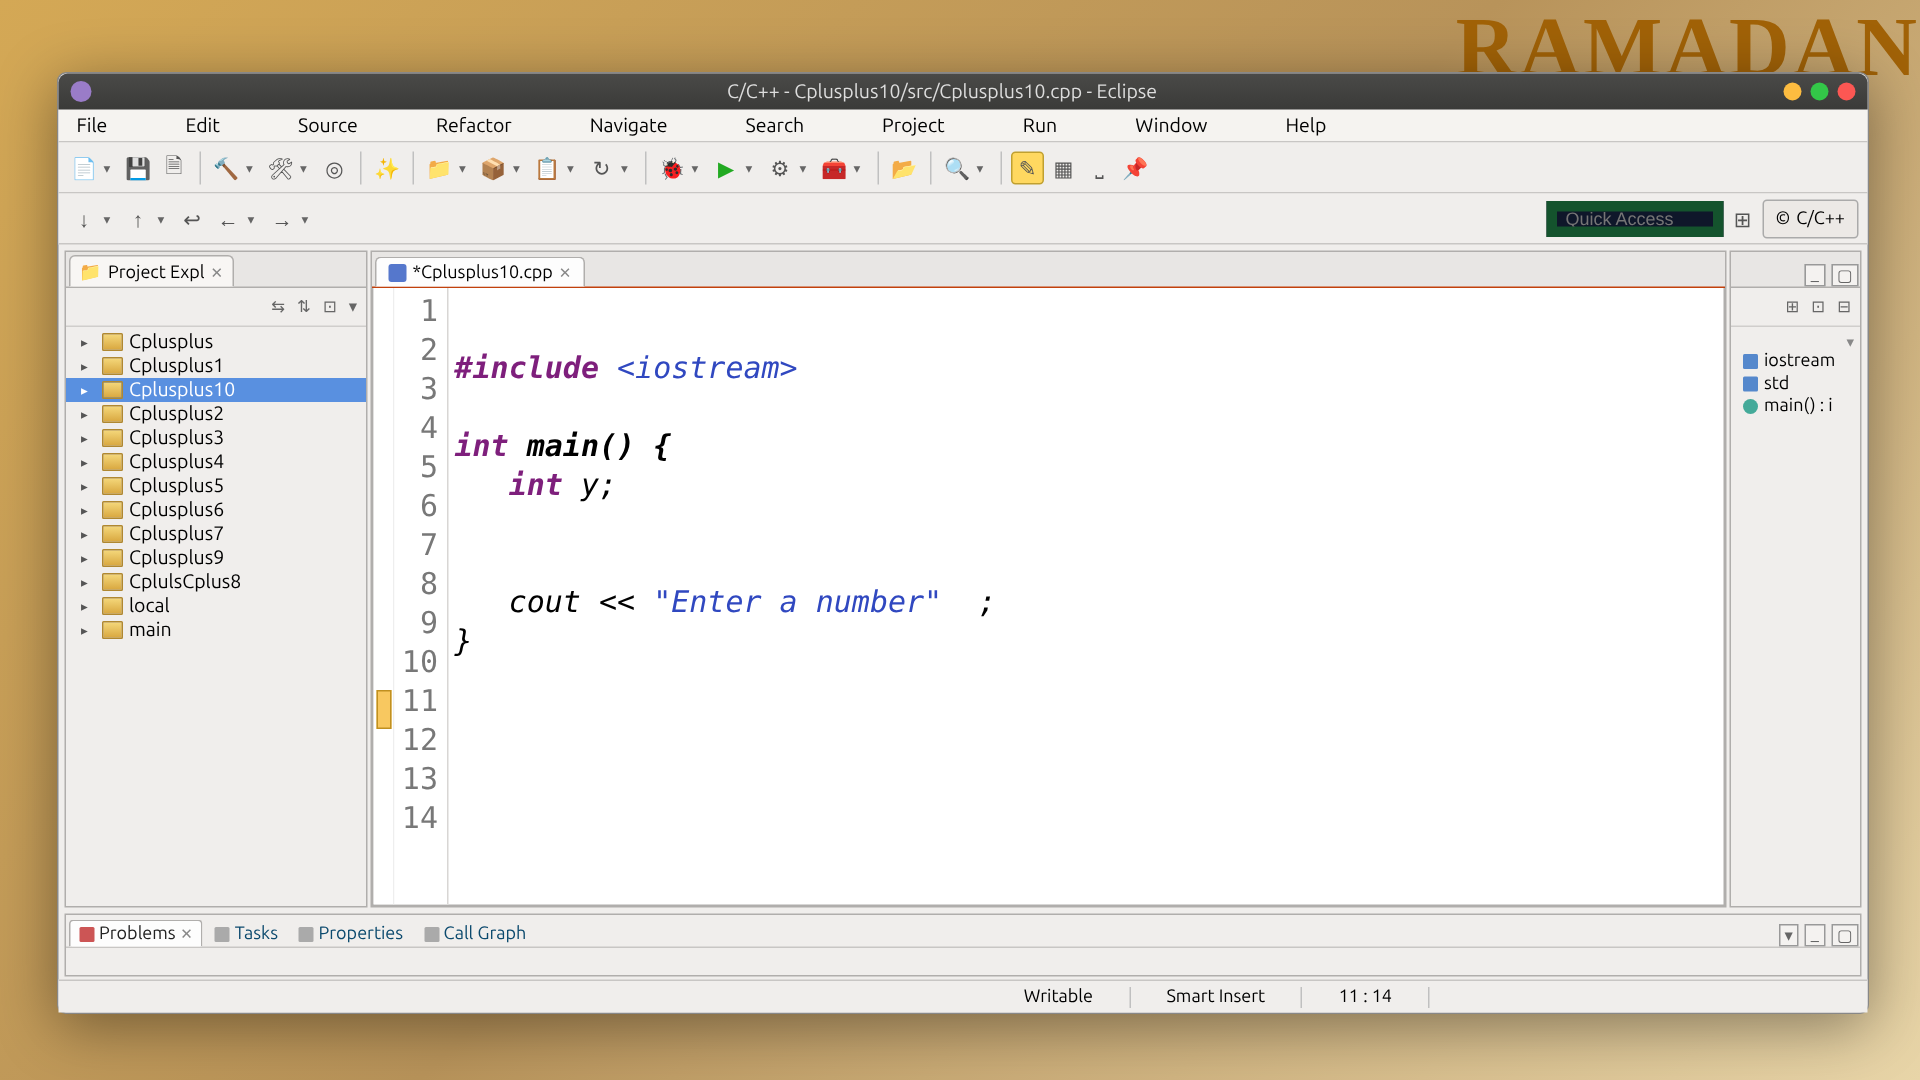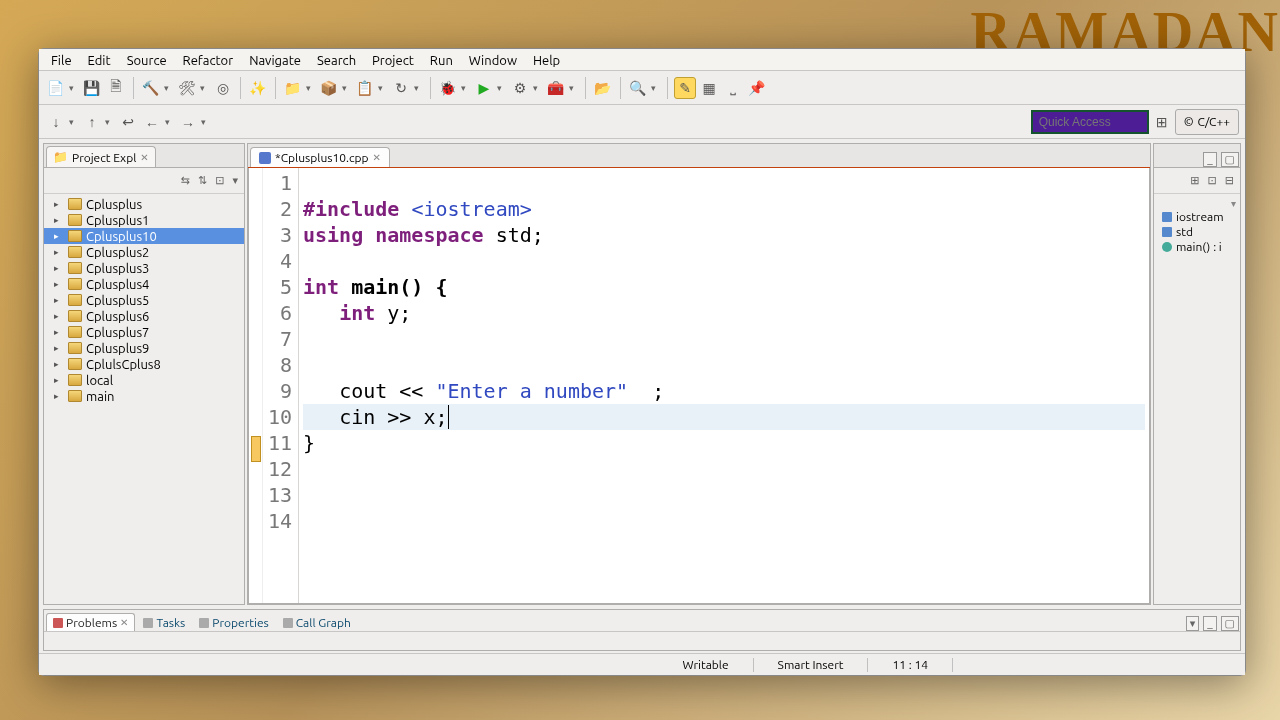--- a/index.html
+++ b/index.html
@@ -52,20 +52,21 @@
 .wb-close { background: #fc5753; }
 .app-icon { width: 14px; height: 14px; background: #9a7cc8; border-radius: 50%; margin-right: 6px; }
 .menubar {
   height: 22px;
   background: #f5f3f0;
   border-bottom: 1px solid #c8c6c4;
   display: flex;
   align-items: center;
   padding: 0 4px;
   font-size: 13px;
+  gap: 36px;
 }
 .menubar span { padding: 2px 8px; cursor: default; }
 .toolbar {
   height: 34px;
   background: #f0eeec;
   border-bottom: 1px solid #c8c6c4;
   display: flex;
   align-items: center;
   padding: 0 6px;
   gap: 2px;
@@ -85,22 +86,22 @@
   background: #f0eeec;
   border-bottom: 1px solid #c8c6c4;
   display: flex;
   align-items: center;
   padding: 0 6px;
   gap: 2px;
 }
 .spacer { flex: 1; }
 .quick-access {
   width: 118px; height: 24px;
-  border: 2px solid #14532d;
-  background: #4c1d95;
+  border: 7px solid #14532d;
+  background: #0f172a;
   font-size: 12px;
   padding: 2px 6px;
   color: #888;
 }
 .persp-btn {
   height: 26px;
   border: 1px solid #aaa;
   background: #ece9e6;
   padding: 2px 8px;
   font-size: 12px;
@@ -210,21 +211,21 @@
   text-align: right;
   padding: 2px 6px 2px 2px;
   color: #787878;
   user-select: none;
   width: 36px;
 }
 .gutter div { height: 26px; line-height: 26px; }
 .marker-col { width: 14px; background: #fff; border-right: 1px solid #eee; }
 .marker-col div { height: 26px; }
 .marker { width: 10px; height: 10px; background: #f8c860; border: 1px solid #c09020; margin: 8px auto 0; }
-.code-lines { flex: 1; padding: 2px 4px; }
+.code-lines { flex: 1; padding: 14px 4px; font-style: italic; }
 .code-lines .ln { height: 26px; line-height: 26px; white-space: pre; }
 .ln.hl { background: #e8f0f8; }
 .kw { color: #7e1f7c; font-weight: bold; }
 .inc { color: #7e1f7c; font-weight: bold; }
 .hdr { color: #3048c0; }
 .str { color: #3048c0; }
 .fn { font-weight: bold; }
 .cursor-caret { border-right: 1px solid #000; }
 .right-panel { width: 88px; }
 .outline-area { flex: 1; font-size: 12px; padding: 4px; }
@@ -276,20 +277,29 @@
 .statusbar .sb-sep { width: 1px; height: 14px; background: #c0c0c0; }
 .top-ctrl { position: absolute; right: 6px; display: flex; gap: 4px; font-size: 11px; color: #666; }
 .top-ctrl span { border: 1px solid #999; padding: 0 3px; background: #f4f2f0; }
 </style>
 </head>
 <body>
 
 <div class="bg-decor">RAMADAN</div>
 
 <div class="window">
+  <div class="titlebar">
+    <span class="app-icon"></span>
+    <span class="title">C/C++ - Cplusplus10/src/Cplusplus10.cpp - Eclipse</span>
+    <div class="win-btns">
+      <span class="win-btn wb-min"></span>
+      <span class="win-btn wb-max"></span>
+      <span class="win-btn wb-close"></span>
+    </div>
+  </div>
 
   <div class="menubar">
     <span>File</span>
     <span>Edit</span>
     <span>Source</span>
     <span>Refactor</span>
     <span>Navigate</span>
     <span>Search</span>
     <span>Project</span>
     <span>Run</span>
@@ -492,28 +502,26 @@
             <div>9</div>
             <div>10</div>
             <div>11</div>
             <div>12</div>
             <div>13</div>
             <div>14</div>
           </div>
         <div class="code-lines">
           <div class="ln"> </div>
           <div class="ln"><span class="inc">#include</span> <span class="hdr">&lt;iostream&gt;</span></div>
-          <div class="ln"><span class="kw">using namespace</span><span> std;</span></div>
           <div class="ln"> </div>
           <div class="ln"><span class="kw">int</span><span class="fn"> main() {</span></div>
           <div class="ln">   <span class="kw">int</span><span> y;</span></div>
           <div class="ln"> </div>
           <div class="ln"> </div>
           <div class="ln">   <span>cout &lt;&lt; </span><span class="str">"Enter a number"</span><span>  ;</span></div>
-          <div class="ln hl">   <span>cin &gt;&gt; x;</span><span class="cursor-caret"></span></div>
           <div class="ln"><span>}</span></div>
           <div class="ln"> </div>
         </div>
       </div>
     </div>
 
     <div class="panel right-panel">
       <div class="panel-tabs">
         <div class="spacer"></div>
         <div class="top-ctrl">

